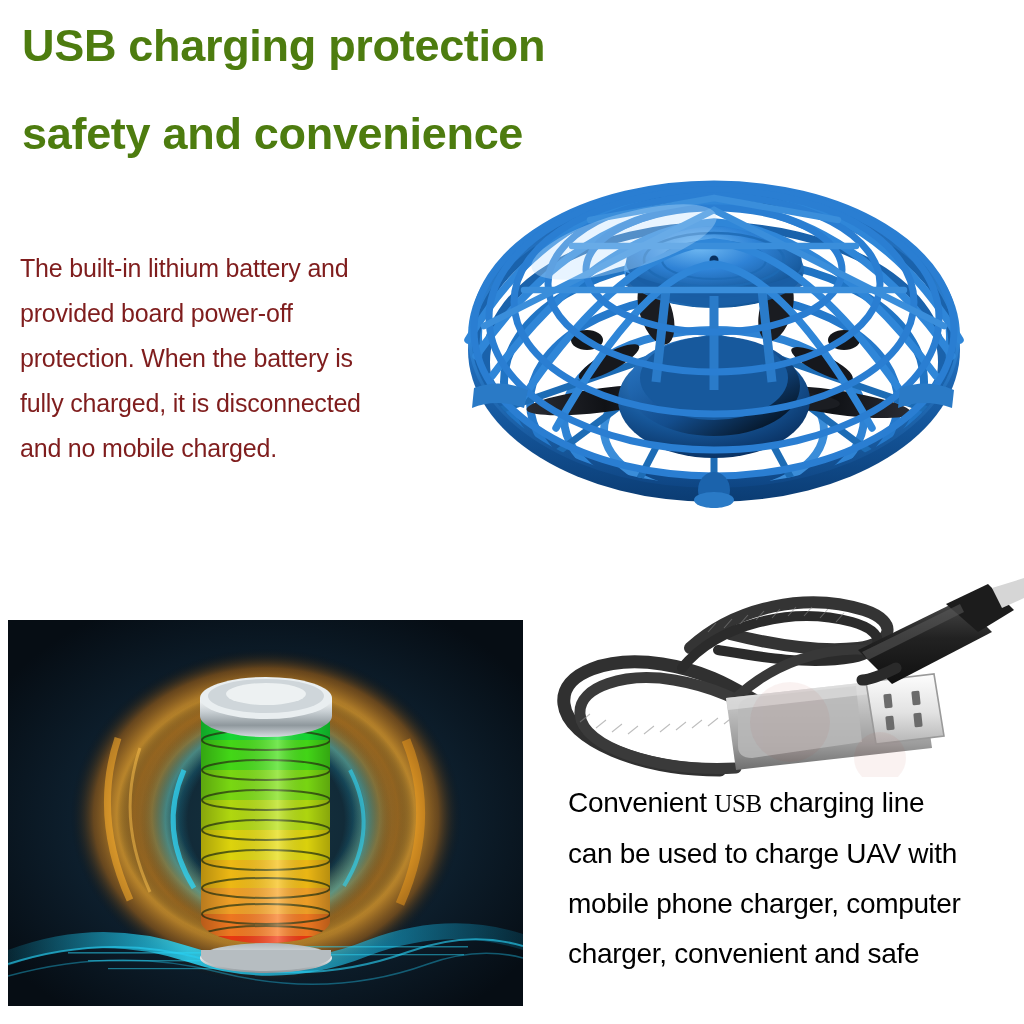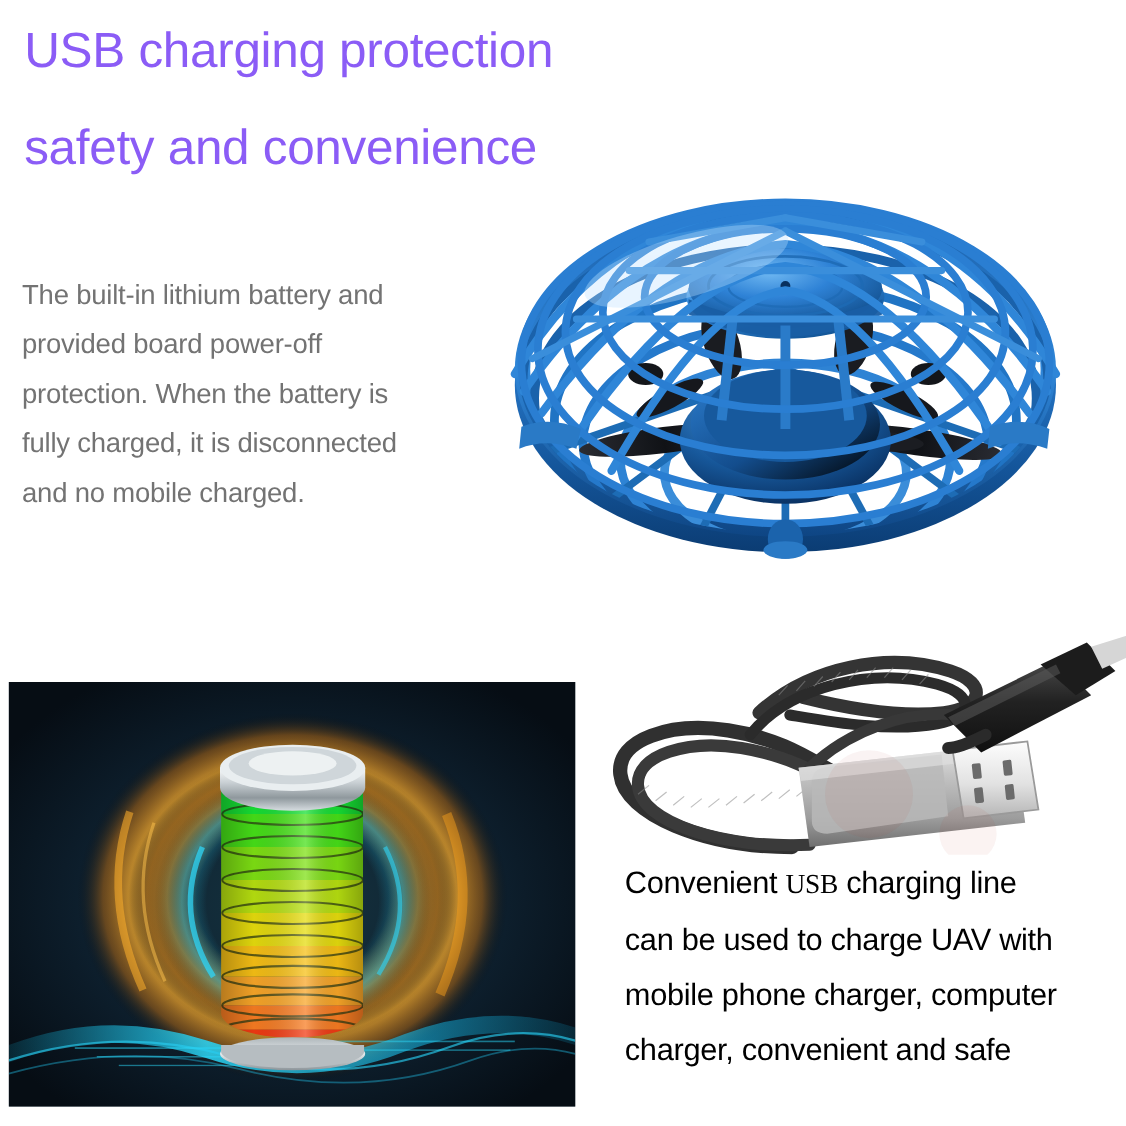--- a/index.html
+++ b/index.html
@@ -7,29 +7,29 @@
   body{
     width:1024px;height:1024px;position:relative;overflow:hidden;
     font-family:"Liberation Sans","DejaVu Sans",sans-serif;
     -webkit-font-smoothing:antialiased;
   }
   .page{position:absolute;inset:0;background:#fff;}
 
   
   .heading{
     position:absolute;left:22px;top:2px;width:660px;
-    color:#8b5cf6;font-size:45px;line-height:88px;font-weight:400;
+    color:#4d7c0f;font-size:45px;line-height:88px;font-weight:700;
     letter-spacing:-0.3px;white-space:nowrap;
   }
   .heading .hl{display:block;}
 
   
   .left-copy{
     position:absolute;left:20px;top:246px;width:425px;
-    color:#737373;font-size:25px;line-height:45px;font-weight:400;
+    color:#7f1d1d;font-size:25px;line-height:45px;font-weight:400;
     letter-spacing:-0.2px;
   }
   .left-copy .pl{display:block;white-space:nowrap;}
 
   
   .right-copy{
     position:absolute;left:568px;top:778px;width:460px;
     color:#000;font-size:28px;line-height:50px;font-weight:400;
     letter-spacing:-0.3px;
   }

